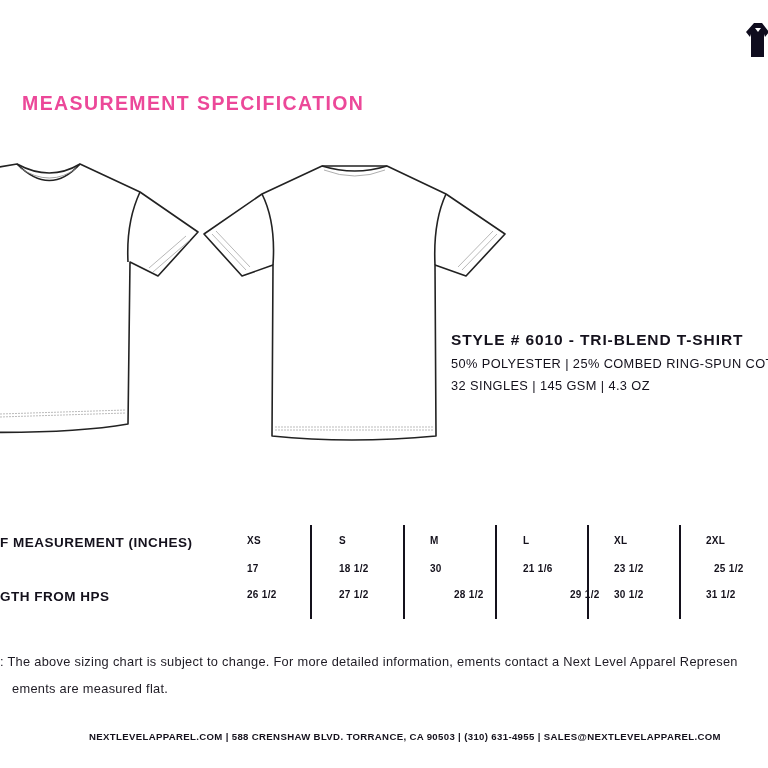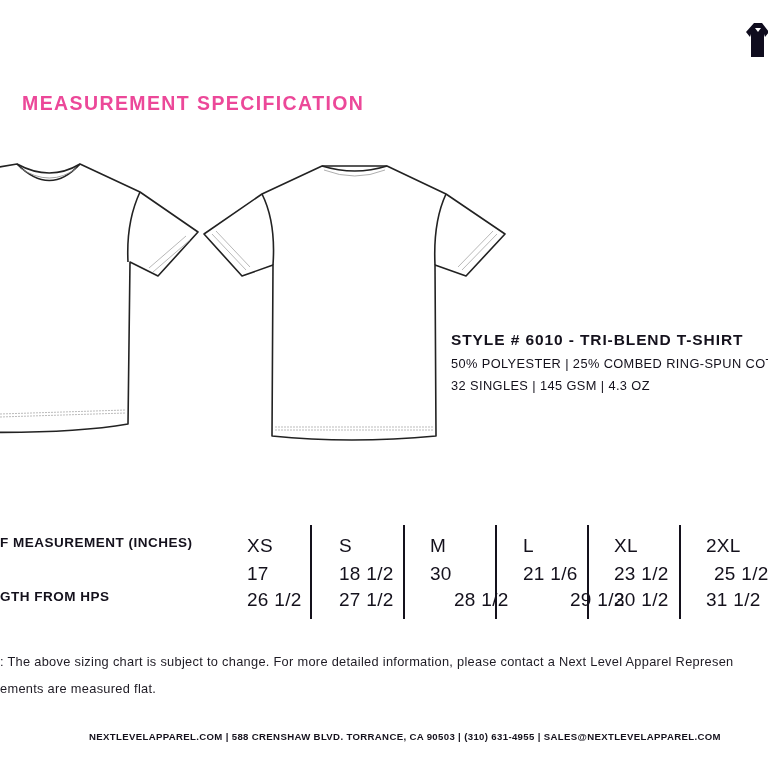--- a/index.html
+++ b/index.html
@@ -18,21 +18,21 @@
     .garment { top: 152px; }
     .garment-front { left: -30px; width: 240px; height: 295px; }
     .garment-back { left: 200px; width: 310px; height: 295px; }
 
     .style-block { left: 451px; top: 331px; white-space: nowrap; }
     .style-title { font-size: 15.5px; font-weight: 800; letter-spacing: 0.9px; margin-bottom: 7px; }
     .style-line { font-size: 12.8px; letter-spacing: 0.4px; margin-bottom: 7px; }
 
     .table { left: 0; top: 523px; width: 700px; height: 96px; }
     .rowlabel { position: absolute; font-size: 13.5px; font-weight: 800; letter-spacing: 0.5px; white-space: nowrap; }
-    .cell { position: absolute; font-size: 19px; font-weight: 400; letter-spacing: 0.3px; white-space: nowrap; }
+    .cell { position: absolute; font-size: 10px; font-weight: 700; letter-spacing: 0.3px; white-space: nowrap; }
     .vline { position: absolute; width: 1.6px; background: #14111c; top: 2px; height: 94px; }
 
     .note { font-size: 12.8px; letter-spacing: 0.3px; white-space: nowrap; color: #1e1b24; }
     .footer {
       left: 89px; top: 731px; font-size: 9.6px; font-weight: 800;
       letter-spacing: 0.35px; white-space: nowrap; color: #14111c;
     }
   </style>
 </head>
 <body>
@@ -107,16 +107,16 @@
   <div class="cell" style="left:614px; top:66px;">30 1/2</div>
   <div class="cell" style="left:706px; top:66px;">31 1/2</div>
 
   <div class="vline" style="left:310px;"></div>
   <div class="vline" style="left:403px;"></div>
   <div class="vline" style="left:495px;"></div>
   <div class="vline" style="left:587px;"></div>
   <div class="vline" style="left:679px;"></div>
 </div>
 
-<div class="abs note" style="left:0; top:654px;">: The above sizing chart is subject to change. For more detailed information, please contact a Next Level Apparel Represen</div>
-<div class="abs note" style="left:0; top:681px;">ements are measured flat.</div>
+<div class="abs note" style="left:0; top:654px;">: The above sizing chart is subject to change. For more detailed information, ements contact a Next Level Apparel Represen</div>
+<div class="abs note" style="left:0; top:681px;padding-left:12px;">ements are measured flat.</div>
 
 <div class="abs footer">NEXTLEVELAPPAREL.COM | 588 CRENSHAW BLVD. TORRANCE, CA 90503 | (310) 631-4955 | SALES@NEXTLEVELAPPAREL.COM</div>
 
 </body></html>

